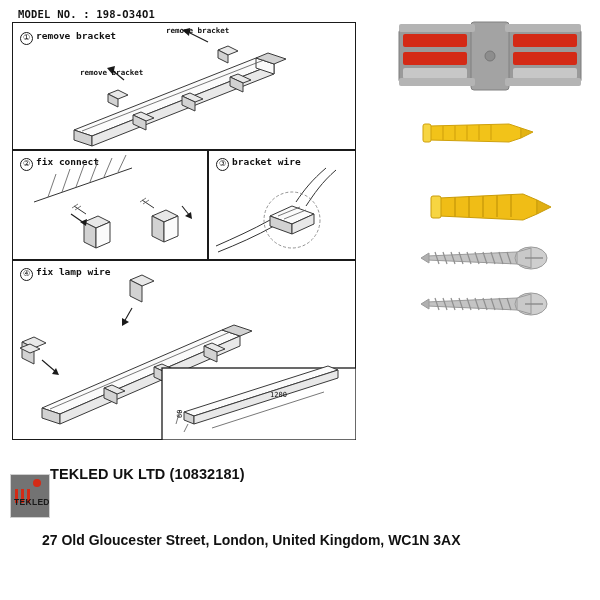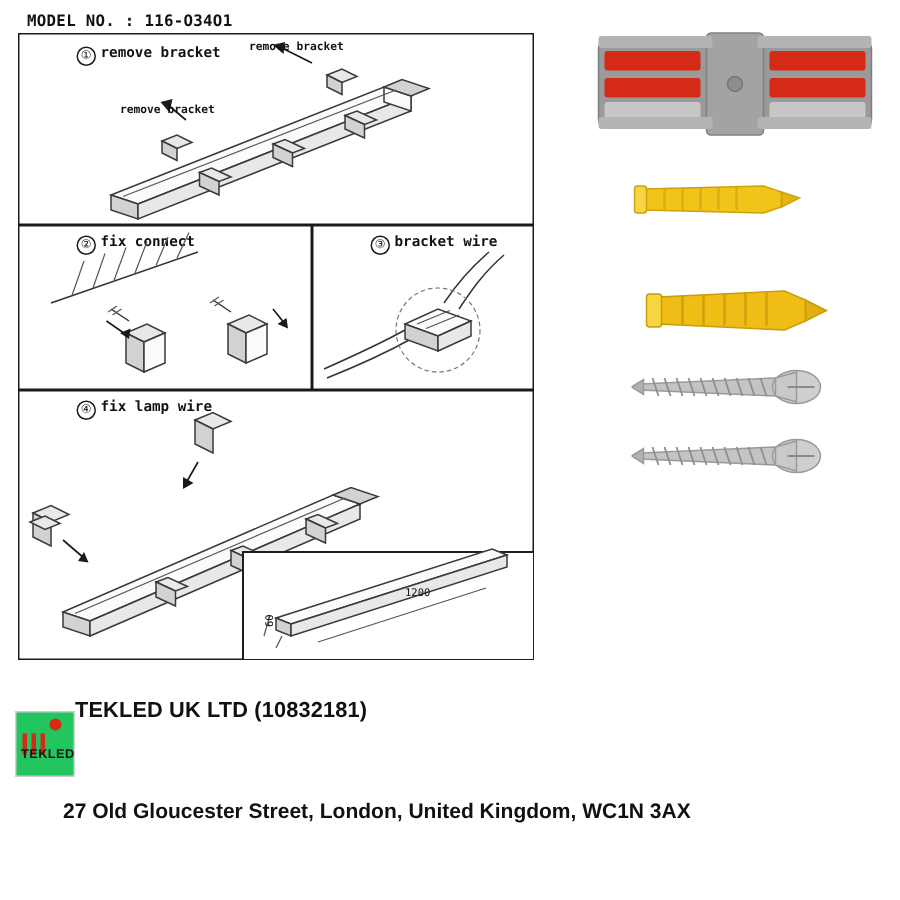--- a/index.html
+++ b/index.html
@@ -42,21 +42,20 @@
     box-sizing: border-box;
     background: #fff;
   }
 
   .step-title {
     position: absolute;
     font-family: "DejaVu Sans Mono", monospace;
     font-size: 9.5px;
     font-weight: bold;
     white-space: nowrap;
-    margin-left: 31px;
   }
   .circ-num {
     display: inline-block;
     width: 11px;
     height: 11px;
     line-height: 10px;
     text-align: center;
     border: 1px solid #1a1a1a;
     border-radius: 50%;
     font-size: 8px;
@@ -130,38 +129,38 @@
     white-space: nowrap;
     margin-top: 44px;
   }
   #logo {
     position: absolute;
     left: 2px;
     top: 22px;
     width: 38px;
     height: 42px;
     border: 1px solid #cfcfcf;
-    background: #22c55e;
+    background: #737373;
   }
   .logo-text {
     position: absolute;
     left: 3px;
     top: 22px;
     font-size: 8.5px;
     font-weight: bold;
     letter-spacing: .3px;
     color: #1a1a1a;
   }
 </style>
 </head>
 <body>
 
 <div id="sheet">
 
-  <div class="model-line">MODEL NO. : 116-O34O1</div>
+  <div class="model-line">MODEL NO. : 198-O34O1</div>
 
   <div class="box" style="left:4px; top:18px; width:344px; height:128px;"></div>
   <div class="step-title" style="left:12px; top:26px;">
     <span class="circ-num">①</span><span>remove bracket</span>
   </div>
 
   <svg width="344" height="128" style="position:absolute;left:4px;top:18px;">
 
     <g>
       <polygon class="fillwhite" points="62,108 244,36 262,42 80,114"></polygon>

